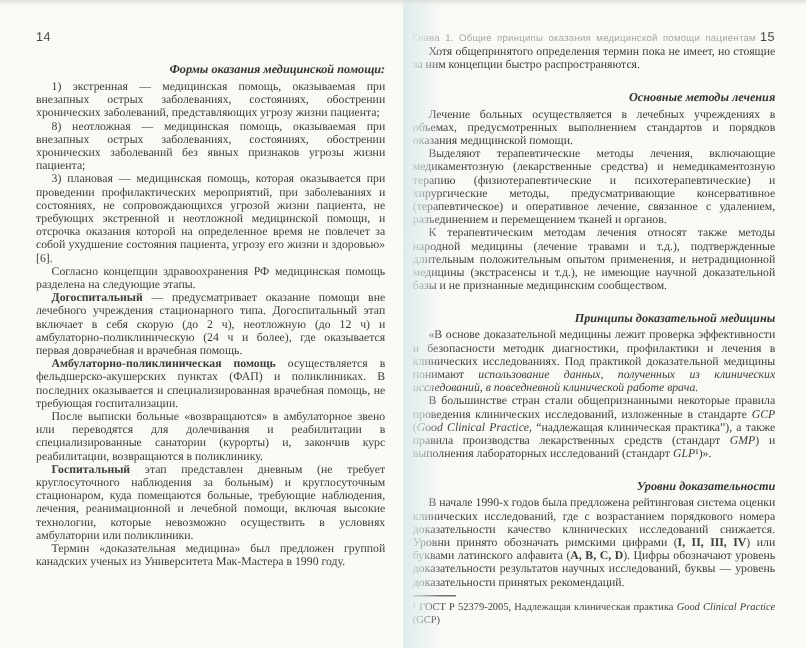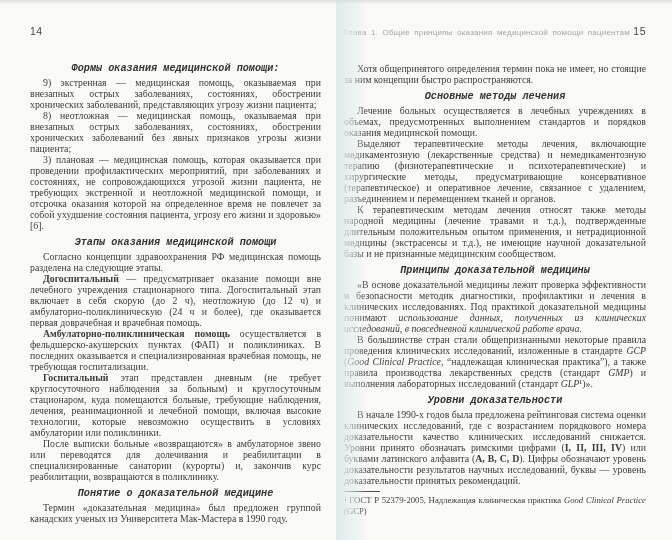--- a/index.html
+++ b/index.html
@@ -11,32 +11,32 @@
     color:#3c3c3c;
   }
   .page{position:absolute;top:0;height:540px;box-sizing:border-box;overflow:hidden;}
   .page-left{left:0;width:336px;padding:25px 15px 0 30px;}
   .page-right{left:336px;width:336px;padding:25px 26px 0 8px;}
 
   .running{
     display:flex;justify-content:space-between;align-items:baseline;
     font-family:"Liberation Sans", sans-serif;
     font-size:8px;letter-spacing:0.2px;word-spacing:2px;
-    color:#a6a6a2;margin-bottom:26px;white-space:nowrap;text-align:center;
+    color:#a6a6a2;margin-bottom:1px;white-space:nowrap;text-align:center;
   }
   .running .pgnum{
     font-family:"Liberation Sans", sans-serif;
     font-size:10.5px;color:#474745;letter-spacing:0.5px;word-spacing:0;
   }
 
   .bodytext{font-size:9.8px;line-height:11px;text-align:justify;}
   .bodytext p{margin:0;text-indent:13px;}
   .head{
     font-size:10.2px;font-weight:bold;font-style:italic;
-    margin:6px 0 3px;color:#343434;text-align:center;text-indent:0;font-family:Liberation Mono, monospace;
+    margin:16px 0 3px;color:#343434;text-align:right;text-indent:0;
   }
   .lead{font-weight:bold;}
   .it{font-style:italic;}
 
   .footnote{margin-top:3px;font-size:8.7px;line-height:10.5px;text-align:justify;color:#3e3e3e;}
   .footnote-rule{width:36px;border-top:1px solid #4c4c4c;margin:5px 0 3px;}
 
   
   .scan-fade{
     position:absolute;left:336px;top:0;width:32px;height:540px;
@@ -56,32 +56,30 @@
 <body>
 
 <div class="spread">
 
   <div class="page page-left">
     <div class="running">
       <span class="pgnum">14</span>
     </div>
     <div class="bodytext">
       <div class="head">Формы оказания медицинской помощи:</div>
-      <p>9) экстренная — медицинская помощь, оказываемая при внезапных острых заболеваниях, состояниях, обострении хронических заболеваний, представляющих угрозу жизни пациента;</p>
+      <p>1) экстренная — медицинская помощь, оказываемая при внезапных острых заболеваниях, состояниях, обострении хронических заболеваний, представляющих угрозу жизни пациента;</p>
       <p>8) неотложная — медицинская помощь, оказываемая при внезапных острых заболеваниях, состояниях, обострении хронических заболеваний без явных признаков угрозы жизни пациента;</p>
       <p>3) плановая — медицинская помощь, которая оказывается при проведении профилактических мероприятий, при заболеваниях и состояниях, не сопровождающихся угрозой жизни пациента, не требующих экстренной и неотложной медицинской помощи, и отсрочка оказания которой на определенное время не повлечет за собой ухудшение состояния пациента, угрозу его жизни и здоровью» [6].</p>
 
-      <div class="head">Этапы оказания медицинской помощи</div>
       <p>Согласно концепции здравоохранения РФ медицинская помощь разделена на следующие этапы.</p>
       <p><span class="lead">Догоспитальный</span><span> — предусматривает оказание помощи вне лечебного учреждения стационарного типа. Догоспитальный этап включает в себя скорую (до 2 ч), неотложную (до 12 ч) и амбулаторно-поликлиническую (24 ч и более), где оказывается первая доврачебная и врачебная помощь.</span></p>
       <p><span class="lead">Амбулаторно-поликлиническая помощь</span><span> осуществляется в фельдшерско-акушерских пунктах (ФАП) и поликлиниках. В последних оказывается и специализированная врачебная помощь, не требующая госпитализации.</span></p>
+      <p>После выписки больные «возвращаются» в амбулаторное звено или переводятся для долечивания и реабилитации в специализированные санатории (курорты) и, закончив курс реабилитации, возвращаются в поликлинику.</p>
       <p><span class="lead">Госпитальный</span><span> этап представлен дневным (не требует круглосуточного наблюдения за больным) и круглосуточным стационаром, куда помещаются больные, требующие наблюдения, лечения, реанимационной и лечебной помощи, включая высокие технологии, которые невозможно осуществить в условиях амбулатории или поликлиники.</span></p>
-      <p>После выписки больные «возвращаются» в амбулаторное звено или переводятся для долечивания и реабилитации в специализированные санатории (курорты) и, закончив курс реабилитации, возвращаются в поликлинику.</p>
 
-      <div class="head">Понятие о доказательной медицине</div>
       <p>Термин «доказательная медицина» был предложен группой канадских ученых из Университета Мак-Мастера в 1990 году.</p>
     </div>
   </div>
 
   <div class="page page-right">
     <div class="running">
       <span>Глава 1. Общие принципы оказания медицинской помощи пациентам</span>
       <span class="pgnum">15</span>
     </div>
     <div class="bodytext">

